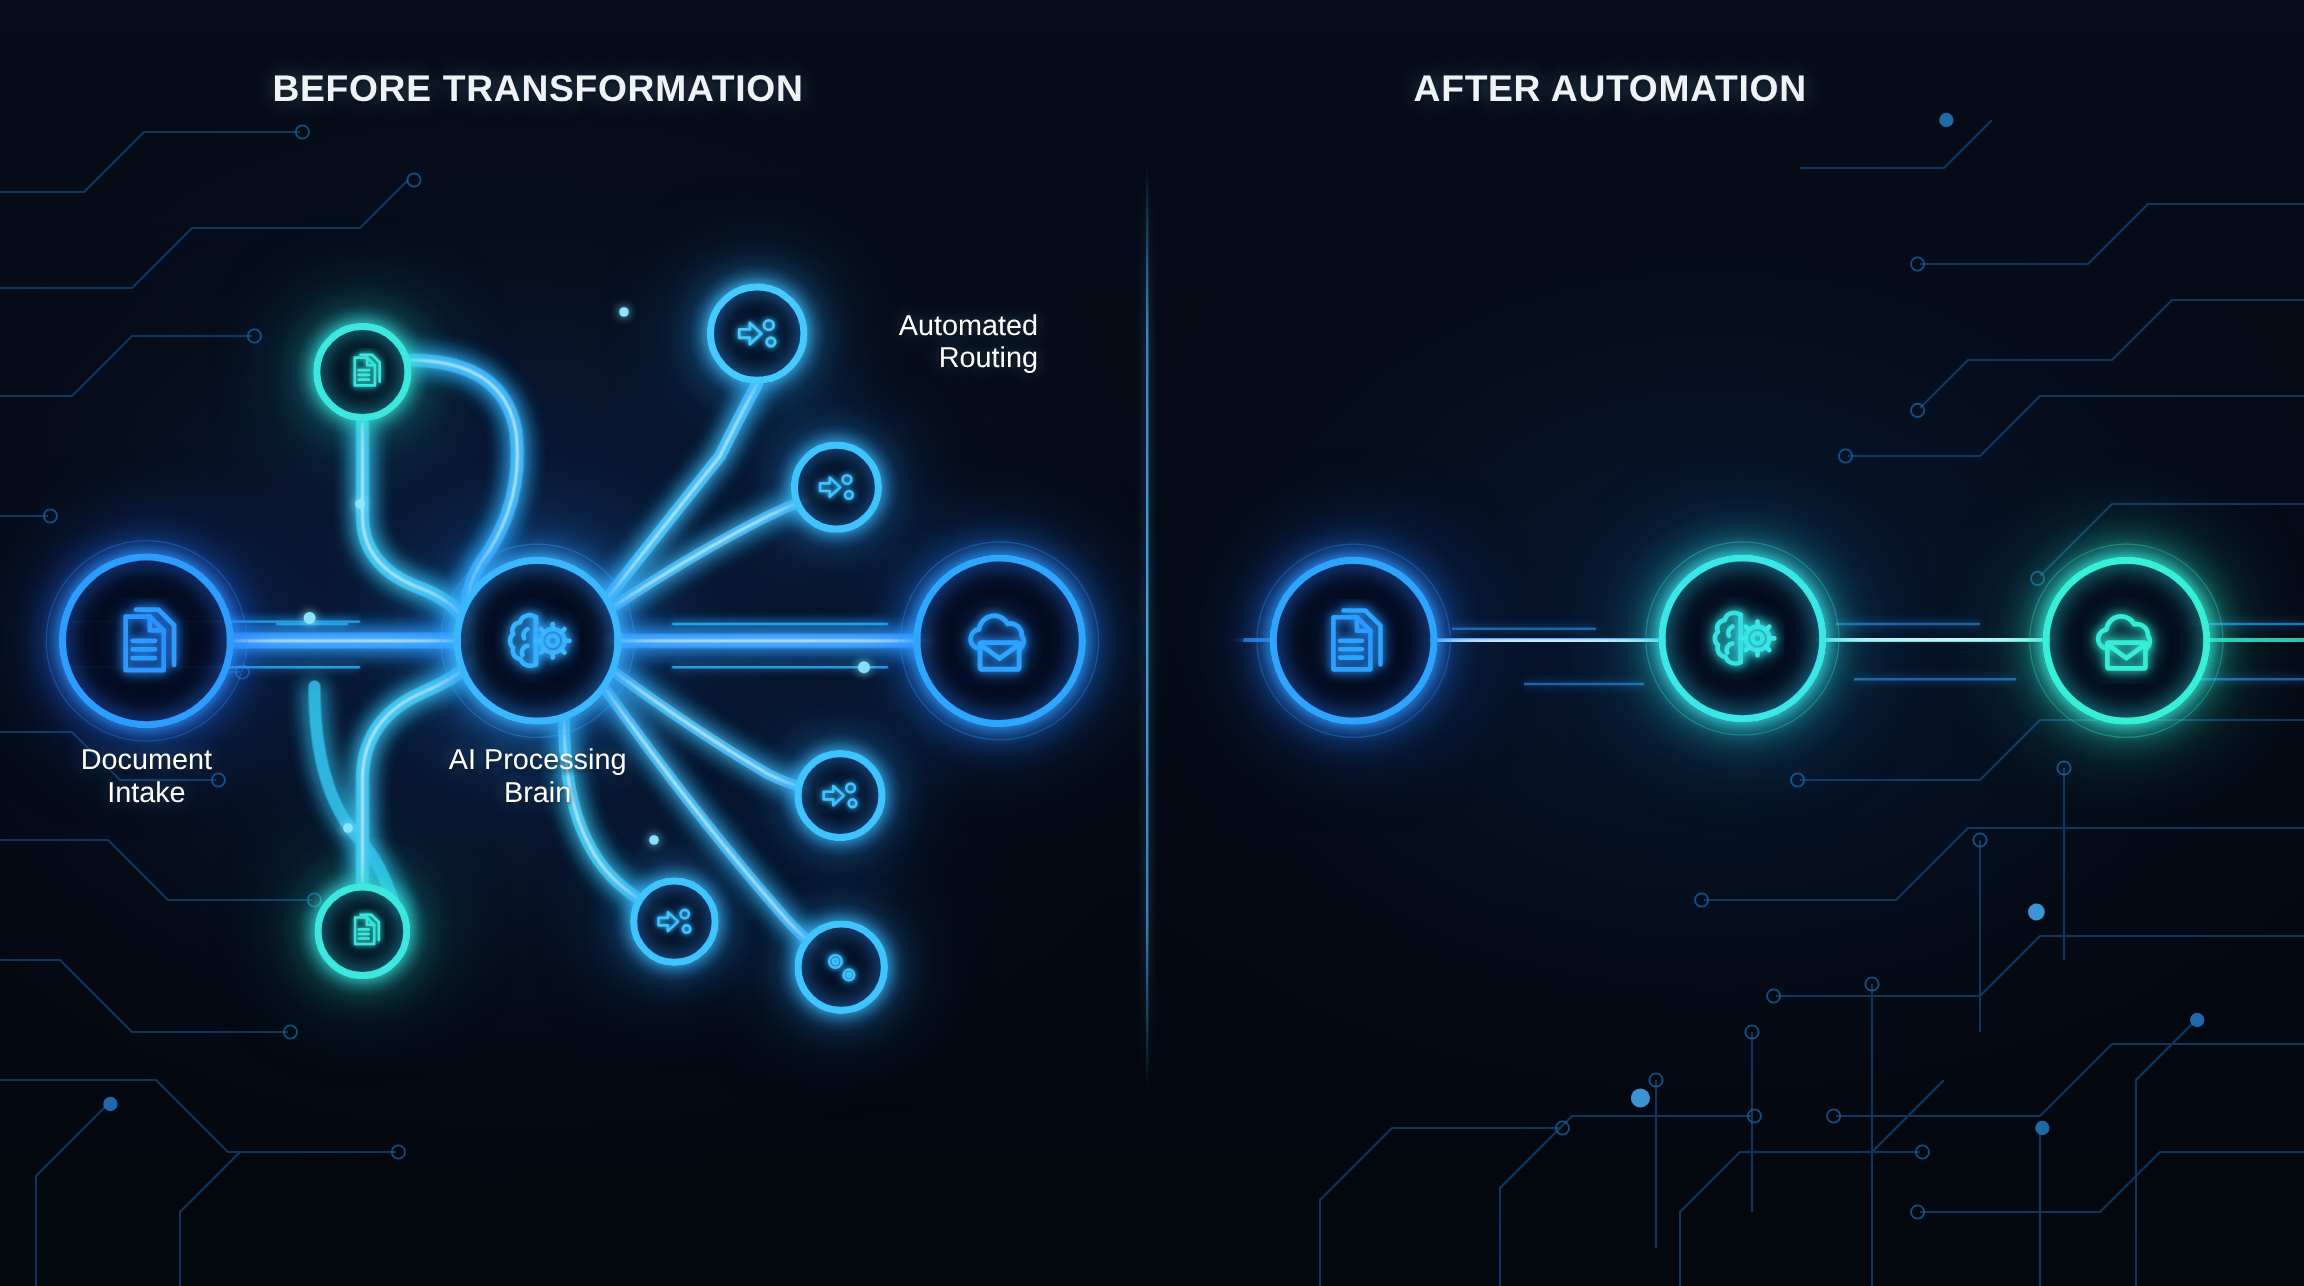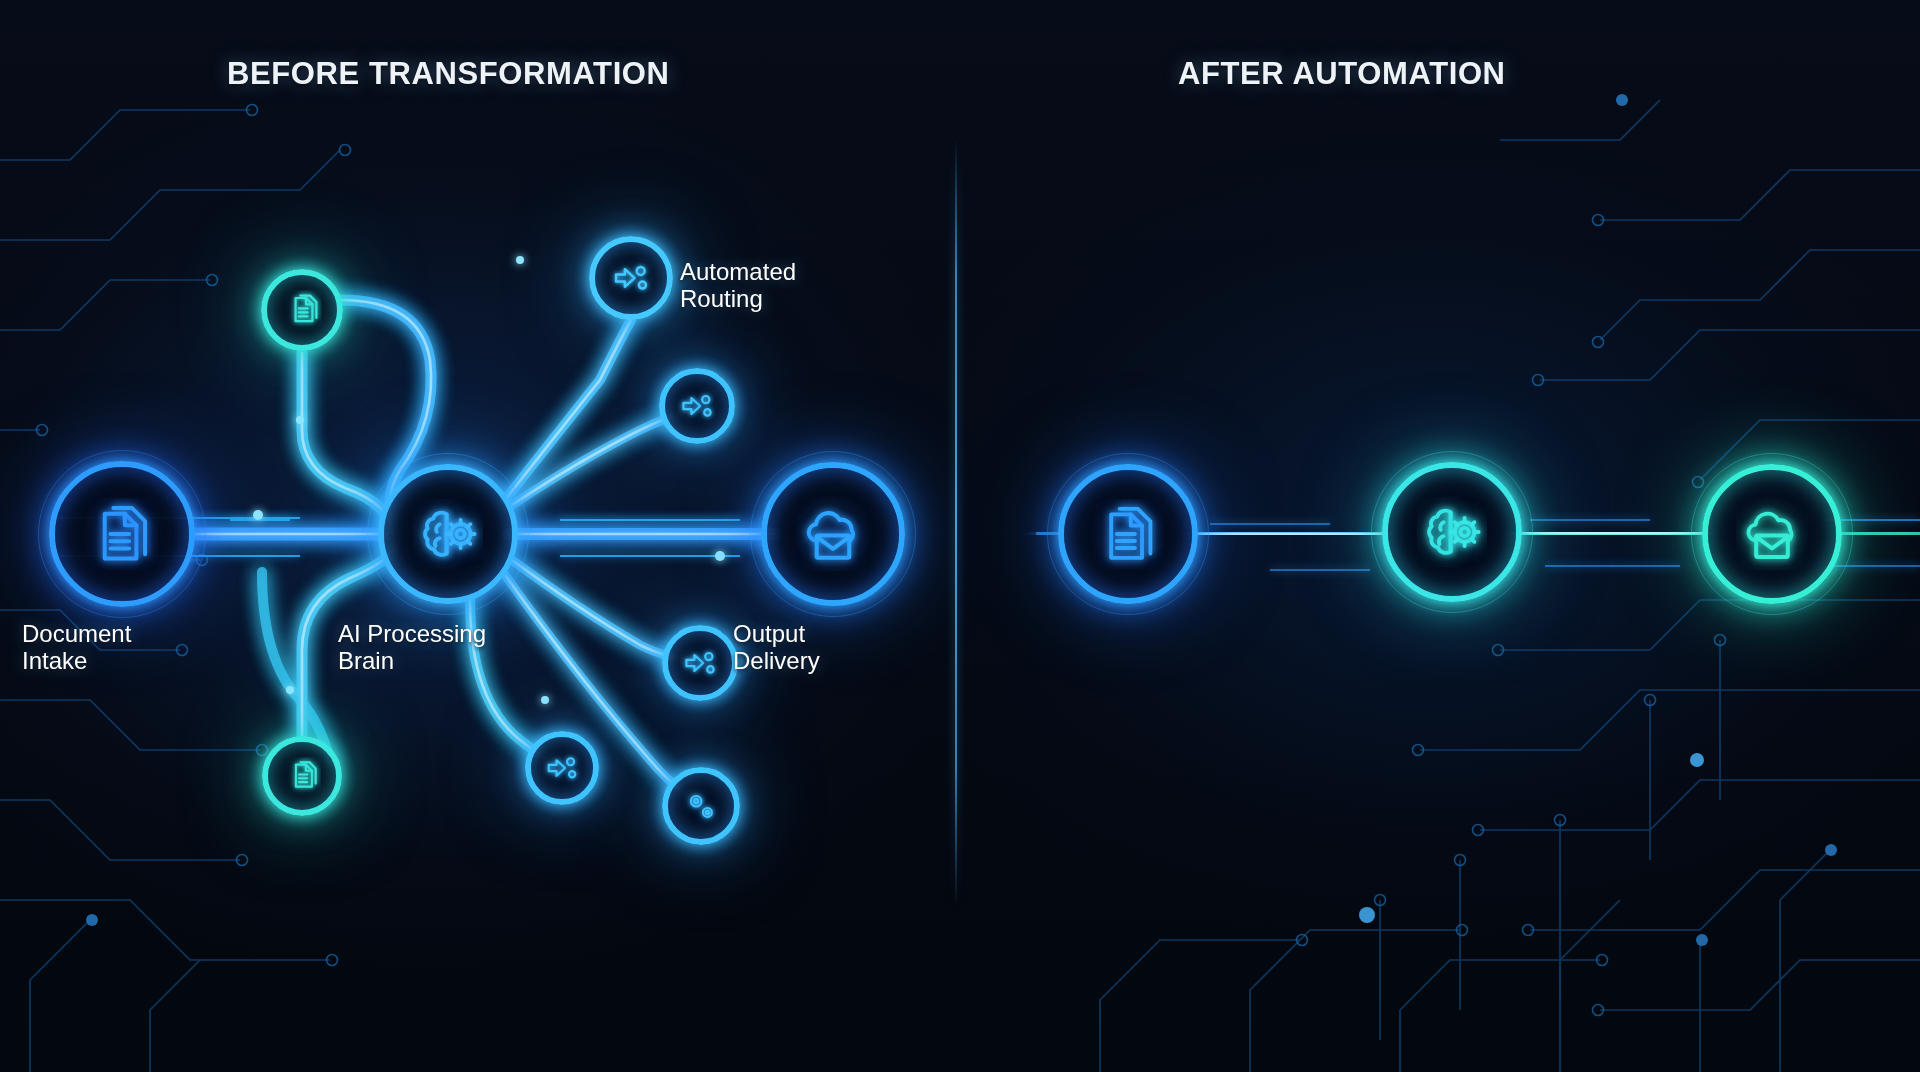--- a/index.html
+++ b/index.html
@@ -53,21 +53,21 @@
   .node .ring2{
     position:absolute; left:-11px; top:-11px; right:-11px; bottom:-11px;
     border-radius:50%; border:1.6px solid var(--c); opacity:.34;
   }
   .node svg{ position:absolute; left:50%; top:50%; transform:translate(-50%,-50%); }
   .node svg *{ stroke:var(--c); fill:none; stroke-width:5.5; stroke-linecap:round; stroke-linejoin:round;
     filter:drop-shadow(0 0 5px var(--c)) drop-shadow(0 0 12px var(--g)); }
 
   .label{
     position:absolute; color:#ffffff; font-size:24px; line-height:1.13;
-    text-align:left; white-space:pre-line; font-weight:400;
+    text-align:center; white-space:pre-line; font-weight:400;
     text-shadow:0 0 14px rgba(120,190,255,.45), 0 2px 4px rgba(0,0,0,.85);
   }
   .wires{ position:absolute; inset:0; pointer-events:none; }
 </style>
 </head>
 <body>
 
 <div id="stage">
 
   <svg class="circuit" viewBox="0 0 1920 1072" preserveAspectRatio="none">
@@ -338,23 +338,21 @@
         <path d="M16 42h20V30l22 20-22 20V58H16z"></path>
         <circle cx="72" cy="34" r="9"></circle>
         <circle cx="76" cy="66" r="8"></circle>
       </svg>
   </div>
 
   <div class="label" style="left:22px; top:620px; width:200px;">Document
 Intake</div>
   <div class="label" style="left:338px; top:620px; width:220px;">AI Processing
 Brain</div>
-  <div class="label" style="left:733px; top:620px; width:200px;">Output
-Delivery</div>
-  <div class="label" style="left:680px; top:258px; width:185px; text-align:left;">Automated
+  <div class="label" style="left:680px; top:258px; width:185px; text-align:right;">Automated
 Routing</div>
 
   <div class="node" style="--c:#2fa4ff;--g:rgba(40,120,255,.55); left:1058px; top:464px; width:140px; height:140px;">
     <div class="halo"></div>
     <div class="ring2"></div>
     <div class="ring"></div>
     <svg width="70" height="70" viewBox="0 0 100 100">
         <path d="M26 22h28l16 16v46H26z"></path>
         <path d="M54 22v16h16"></path>
         <path d="M34 50h26M34 60h26M34 70h26"></path>

